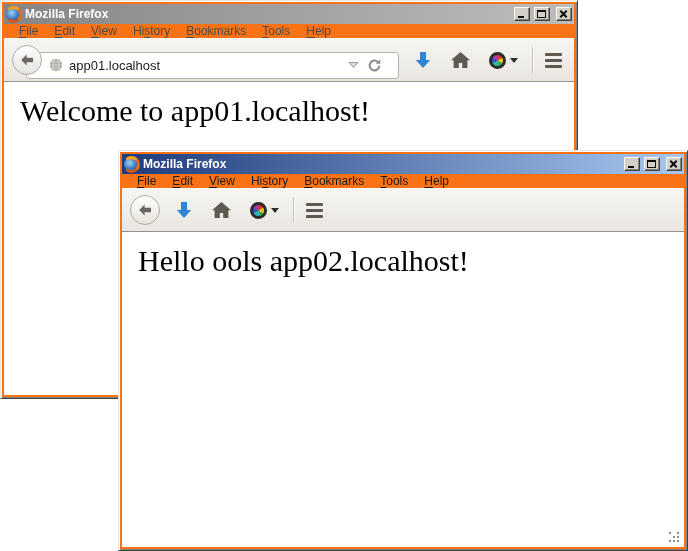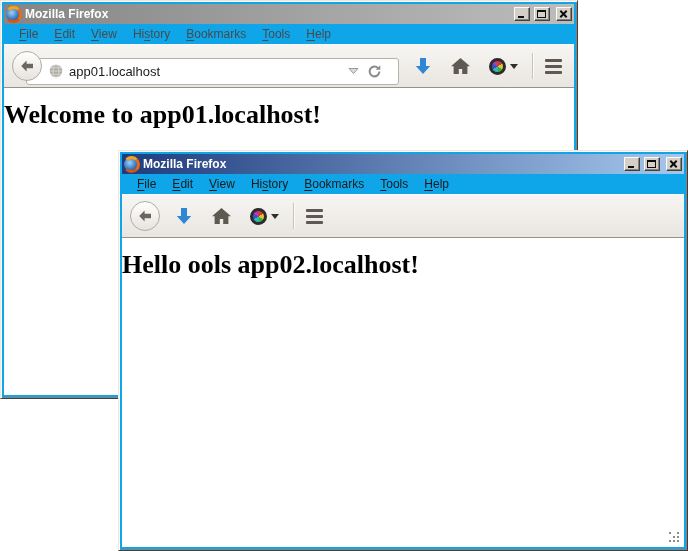--- a/index.html
+++ b/index.html
@@ -1,21 +1,21 @@
 <!DOCTYPE html>
 <html><head>
 <meta charset="utf-8">
 <style>
   * { margin:0; padding:0; box-sizing:border-box; }
   html,body { background:#ffffff; font-family:"Liberation Sans", sans-serif; }
   .stage { position:relative; width:688px; height:551px; background:#ffffff; overflow:hidden; }
 
   
   .window {
-    position:absolute; background:#0ea5e9; padding:3px;
+    position:absolute; background:#f97316; padding:3px;
     border:1px solid; border-color:#eae8e2 #404040 #404040 #eae8e2;
     box-shadow: inset 1px 1px 0 #ffffff, inset -1px -1px 0 #87837b;
     display:flex; flex-direction:column;
   }
   .win1 { left:0; top:0; width:578px; height:399px; z-index:1; }
   .win2 { left:118px; top:150px; width:570px; height:401px; z-index:2; }
 
   
   .titlebar { height:20px; flex:0 0 auto; display:flex; align-items:center; gap:4px; padding:0 2px; }
   .win1 .titlebar { background:linear-gradient(90deg,#858585,#bdbdbd); }
@@ -29,21 +29,21 @@
 
   .winbtn { width:16px; height:14px; background:#d4d0c8; position:relative; flex:0 0 auto; cursor:default;
     border:1px solid; border-color:#fdfbf7 #404040 #404040 #fdfbf7; box-shadow: inset -1px -1px 0 #87837b; }
   .winbtn.close { margin-left:2px; }
   .g-min { position:absolute; left:3px; bottom:2px; width:6px; height:2px; background:#0d0d0d; }
   .g-max { position:absolute; left:2px; top:2px; width:9px; height:8px; border:1px solid #0d0d0d; border-top-width:2px; }
   .g-x1,.g-x2 { position:absolute; left:2px; top:5px; width:9px; height:2px; background:#0d0d0d; }
   .g-x1 { transform:rotate(45deg); } .g-x2 { transform:rotate(-45deg); }
 
   
-  .menubar { height:20px; flex:0 0 auto; display:flex; align-items:center; padding-left:8px; }
+  .menubar { height:14px; flex:0 0 auto; display:flex; align-items:center; padding-left:8px; }
   .menu-item { font-size:12px; padding:2px 7px; margin-right:2px; white-space:nowrap; }
   .win1 .menu-item { color:#4a4a4a; }
   .win2 .menu-item { color:#1a1a1a; }
   .menu-item u { text-underline-offset:2px; }
 
   
   .navbar { height:44px; flex:0 0 auto; display:flex; align-items:center; padding:0 12px 0 8px;
     background:linear-gradient(#f7f5f2,#e9e6e1);
     border-top:1px solid #fbfaf8; border-bottom:1px solid #96928a; }
   .back-btn { width:30px; height:30px; border-radius:50%; flex:0 0 auto; position:relative; z-index:2;
@@ -64,22 +64,22 @@
   .wheel { width:17px; height:17px; border-radius:50%; border:3px solid #2b2b2b;
     background:conic-gradient(#d43a3a 0 60deg,#ddc92f 60deg 120deg,#3cae3c 120deg 180deg,#2fb7b7 180deg 240deg,#3a52c9 240deg 300deg,#b43ab4 300deg 360deg); }
   .caret-down { width:0; height:0; border-left:4px solid transparent; border-right:4px solid transparent;
     border-top:5px solid #2e2e2e; margin-left:4px; }
   .vsep { width:1px; height:26px; background:#c7c3bb; box-shadow:1px 0 0 #fbfaf7; margin:0 12px 0 4px; flex:0 0 auto; }
   .burger { display:flex; flex-direction:column; gap:3px; }
   .burger span { width:17px; height:3px; background:#5e5a52; border-radius:1px; }
 
   
   .content { flex:1 1 auto; background:#ffffff; position:relative; overflow:hidden; }
-  .page-heading { font-family:"Liberation Serif", serif; font-weight:bold; font-size:26px; color:#000;
-    margin:12px 0 0 0; white-space:nowrap; }
+  .page-heading { font-family:"Liberation Serif", serif; font-weight:normal; font-size:30px; color:#000;
+    margin:12px 0 0 16px; white-space:nowrap; }
 
   .resize-grip { position:absolute; right:3px; bottom:3px; width:13px; height:13px; }
   .resize-grip::before { content:""; position:absolute; left:1px; top:1px; width:2px; height:2px; background:#8e8a82;
     box-shadow: 8px 0 0 #8e8a82, 4px 4px 0 #8e8a82, 8px 4px 0 #8e8a82, 0 8px 0 #8e8a82, 4px 8px 0 #8e8a82, 8px 8px 0 #8e8a82; }
 </style>
 </head>
 <body>
 
 <div class="stage">
 

